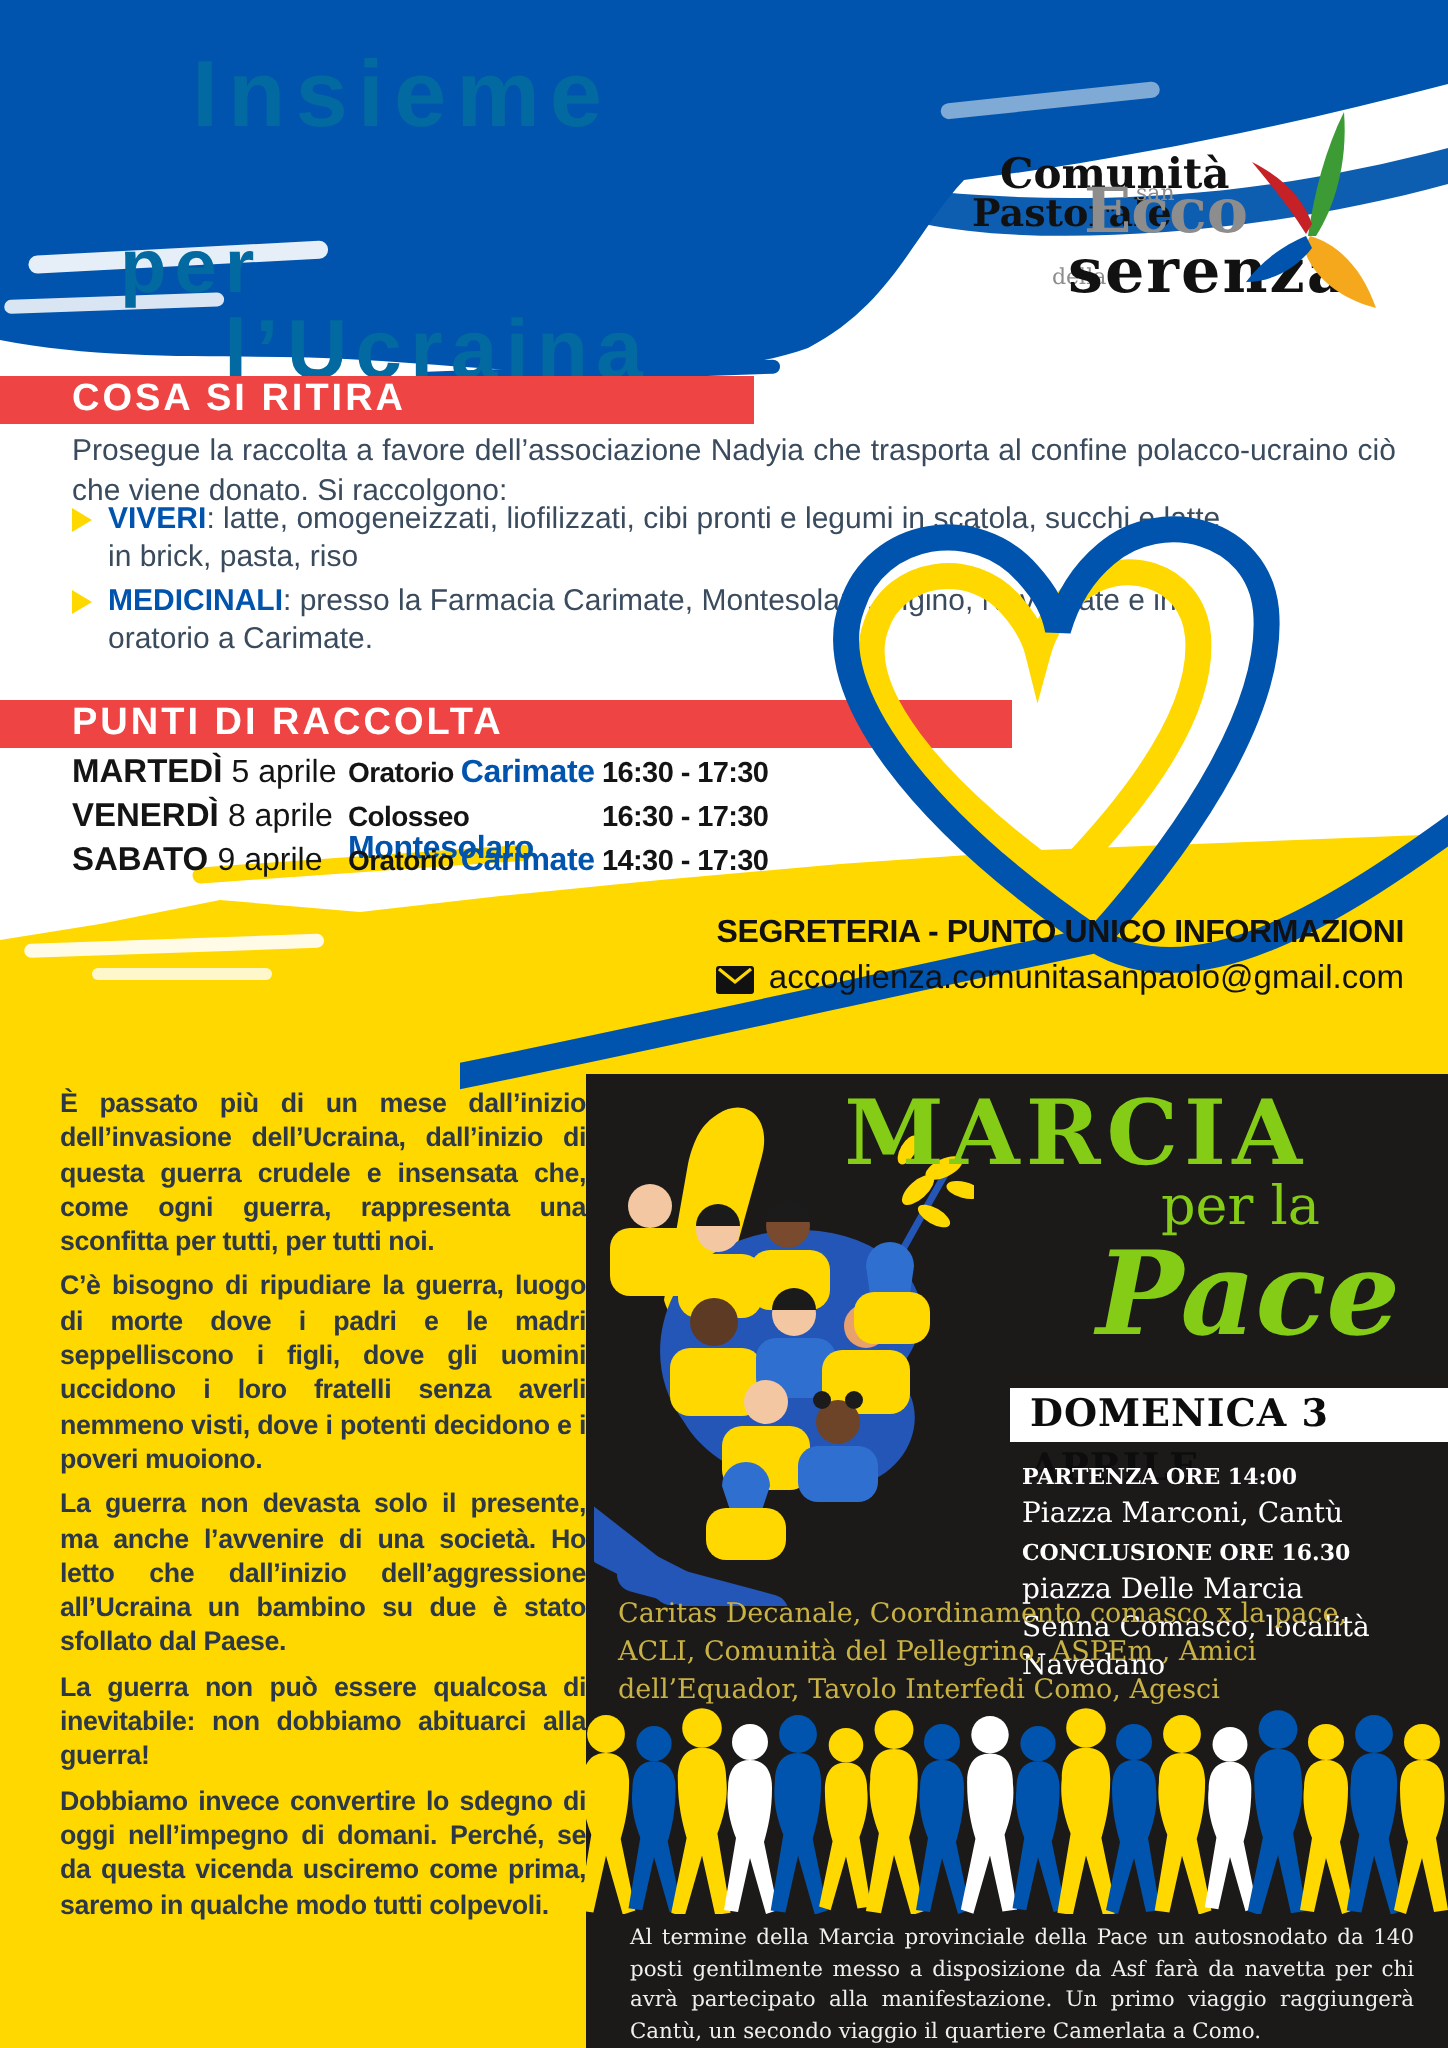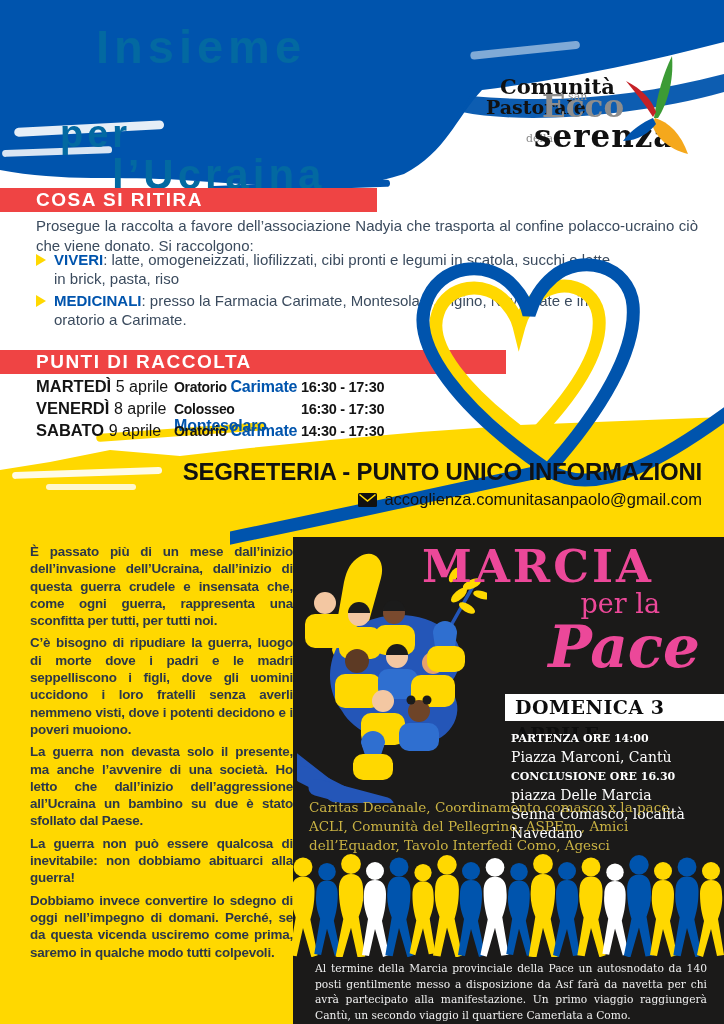--- a/index.html
+++ b/index.html
@@ -51,34 +51,34 @@
   .pickup .time{width:110px;font-size:14.5px;font-weight:bold;color:#141414;letter-spacing:-0.3px;}
 
   .heart-svg{position:absolute;left:230px;top:225px;z-index:3;pointer-events:none;}
 
   
   .yellow-base{position:absolute;left:0;top:520px;width:724px;height:504px;background:#ffd800;z-index:1;}
   .yellow-edge{position:absolute;left:0;top:408px;z-index:1;}
 
   
   .seg{position:absolute;right:22px;top:458px;text-align:right;z-index:4;color:#111;}
-  .seg .seg-title{font-size:24px;font-weight:bold;letter-spacing:-0.2px;}
+  .seg .seg-title{font-size:16px;font-weight:bold;letter-spacing:-0.2px;}
   .seg .seg-mail{display:flex;align-items:center;justify-content:flex-end;margin-top:4px;font-size:16.5px;}
   .seg .seg-mail svg{margin-right:7px;}
   .seg a{color:#111;text-decoration:none;}
 
   
   .reflection{position:absolute;left:30px;top:543px;width:263px;z-index:4;}
   .reflection p{margin:0 0 5px 0;font-size:13.4px;line-height:17.3px;font-weight:bold;
                 color:#2c3748;text-align:justify;letter-spacing:-0.2px;}
 
   
   .panel{position:absolute;left:293px;top:537px;width:431px;height:487px;background:#1b1a19;z-index:5;}
   .dove-svg{position:absolute;left:4px;top:14px;}
-  .march-title{position:absolute;right:24px;top:6px;text-align:right;color:#ec4899;
+  .march-title{position:absolute;right:24px;top:6px;text-align:right;color:#84cc16;
                font-family:"DejaVu Serif","Liberation Serif",serif;}
   .march-title .m1{font-size:45px;font-weight:bold;letter-spacing:3px;line-height:48px;margin-right:46px;}
   .march-title .m2{font-size:27px;line-height:26px;margin-right:40px;}
   .march-title .m3{font-size:58px;font-style:italic;font-weight:bold;line-height:56px;margin-top:2px;}
   .date-banner{position:absolute;left:212px;right:0;top:157px;height:27px;background:#ffffff;
                color:#0d0d0d;font-family:"DejaVu Serif","Liberation Serif",serif;font-weight:bold;
                font-size:19px;line-height:27px;padding-left:10px;letter-spacing:0.5px;}
   .march-details{position:absolute;left:218px;top:192px;color:#fff;
                  font-family:"DejaVu Serif","Liberation Serif",serif;font-size:14px;line-height:19px;}
   .march-details .b{font-weight:bold;font-size:11px;}

